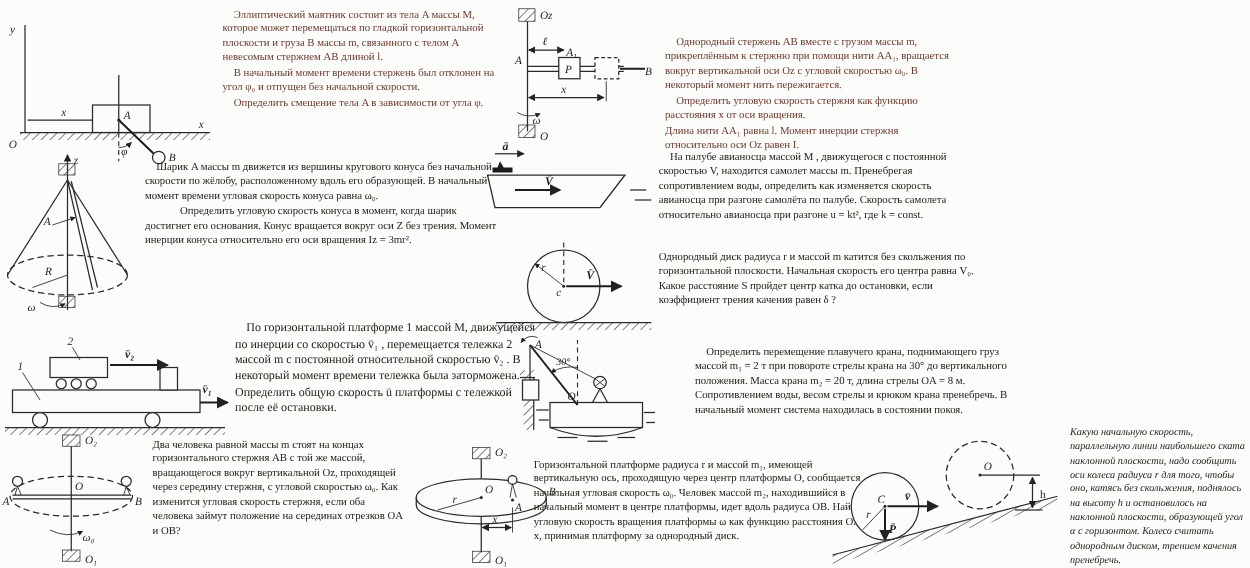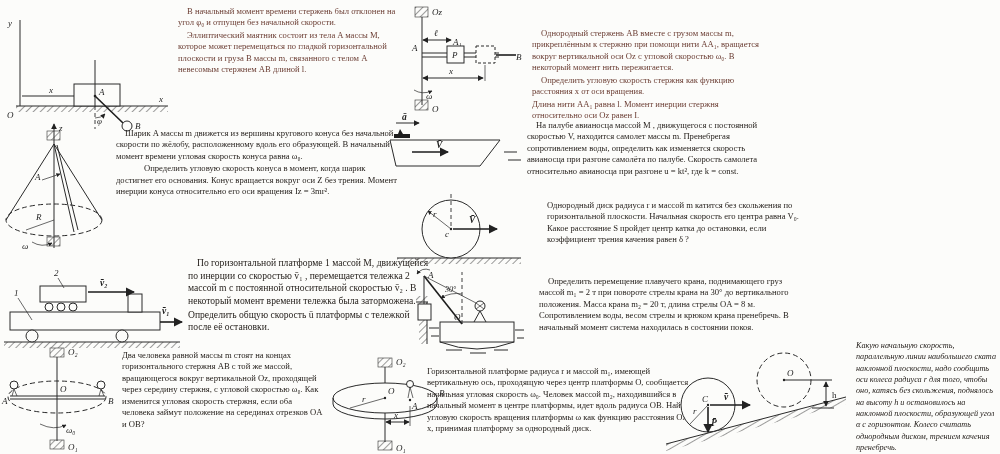--- a/index.html
+++ b/index.html
@@ -51,22 +51,23 @@
   <circle cx="93" cy="88" r="1.3" fill="#222"></circle>
   <text class="lbl" x="97" y="87">A</text>
   <line class="thk" x1="93" y1="88" x2="121" y2="115"></line>
   <circle class="wht" cx="125" cy="118" r="5"></circle>
   <text class="lbl" x="133" y="121">B</text>
   <path class="thin" d="M93,110 A14,14 0 0 0 103,106" marker-end="url(#ar1)"></path>
   <text class="lbl" x="95" y="116">φ</text>
 </svg>
 </div>
 <div class="ptext brick" style="left:178px;top:6px;width:224px;">
+  <div class="para">Эллиптический маятник состоит из тела A массы M, которое может  перемещаться по гладкой горизонтальной плоскости и груза B массы m, связанного с телом A невесомым стержнем AB длиной l.</div>
   <div class="para">В начальный момент времени стержень был отклонен на угол φ₀ и отпущен без начальной скорости.</div>
-  <div class="para">Эллиптический маятник состоит из тела A массы M, которое может  перемещаться по гладкой горизонтальной плоскости и груза B массы m, связанного с телом A невесомым стержнем AB длиной l.</div>
+  <div class="para">Определить смещение тела A  в зависимости от угла φ.</div>
 </div>
 
 <div class="diag" style="left:392px;top:2px;">
 <svg width="130" height="118" viewBox="0 0 130 118">
   <defs>
     <pattern id="hch2" width="5" height="5" patternUnits="userSpaceOnUse" patternTransform="rotate(45)">
       <line x1="0" y1="0" x2="0" y2="5" stroke="#3a3a3a" stroke-width="1"></line>
     </pattern>
     <marker id="ar2" viewBox="0 0 8 8" refX="7" refY="4" markerWidth="6" markerHeight="6" orient="auto">
           <path d="M0,0 L8,4 L0,8 z" fill="#222"></path>
@@ -172,21 +173,21 @@
   <circle class="wht" cx="58" cy="37" r="29"></circle>
   <line class="dash" x1="58" y1="2" x2="58" y2="37"></line>
   <line class="thin" x1="58" y1="37" x2="35" y2="19" marker-end="url(#ar5)"></line>
   <text class="lbl" x="40" y="25">r</text>
   <circle cx="58" cy="37" r="1.2" fill="#222"></circle>
   <text class="lbl" x="52" y="45">c</text>
   <line class="thk" x1="60" y1="37" x2="104" y2="37" marker-end="url(#ar5)"></line>
   <text class="lblb" x="76" y="31">V̄</text>
 </svg>
 </div>
-<div class="ptext" style="left:527px;top:200px;width:268px;margin-left:20px;">
+<div class="ptext" style="left:527px;top:200px;width:268px;">
   <div class="para ni">Однородный диск радиуса r и  массой m катится без скольжения по горизонтальной плоскости. Начальная скорость его центра равна V₀. Какое расстояние S пройдет центр катка до остановки, если коэффициент трения  качения равен δ ?</div>
 </div>
 
 <div class="diag" style="left:2px;top:262px;">
 <svg width="182" height="88" viewBox="0 0 182 88">
   <defs>
     <pattern id="hch6" width="5" height="5" patternUnits="userSpaceOnUse" patternTransform="rotate(45)">
       <line x1="0" y1="0" x2="0" y2="5" stroke="#3a3a3a" stroke-width="1"></line>
     </pattern>
     <marker id="ar6" viewBox="0 0 8 8" refX="7" refY="4" markerWidth="6" markerHeight="6" orient="auto">
@@ -251,21 +252,21 @@
   <line class="thin" x1="70" y1="37" x2="62" y2="43"></line>
   <line class="ln" x1="60" y1="56" x2="66" y2="45"></line>
   <line class="ln" x1="72" y1="56" x2="66" y2="45"></line>
   <line class="ln" x1="10" y1="10" x2="10" y2="38"></line>
   <rect class="wht" x="4" y="38" width="13" height="16"></rect>
   <path class="thin" d="M16,4 Q8,1 3,8" marker-end="url(#ar7)"></path>
   <text class="lbl" x="14" y="12">A</text>
   <text class="lbl" x="40" y="54">O</text>
 </svg>
 </div>
-<div class="ptext" style="left:539px;top:276px;width:260px;">
+<div class="ptext" style="left:556px;top:276px;width:260px;">
   <div class="para">Определить перемещение плавучего крана, поднимающего груз массой m₁ = 2 т при повороте стрелы крана на 30° до вертикального положения. Масса крана m₂ = 20 т, длина стрелы  OA = 8 м. Сопротивлением воды, весом стрелы и крюком крана пренебречь. В начальный момент система находилась в состоянии покоя.</div>
 </div>
 
 <div class="diag" style="left:2px;top:344px;">
 <svg width="115" height="110" viewBox="0 0 115 110">
   <defs>
     <pattern id="hch8" width="5" height="5" patternUnits="userSpaceOnUse" patternTransform="rotate(45)">
       <line x1="0" y1="0" x2="0" y2="5" stroke="#3a3a3a" stroke-width="1"></line>
     </pattern>
     <marker id="ar8" viewBox="0 0 8 8" refX="7" refY="4" markerWidth="6" markerHeight="6" orient="auto">

